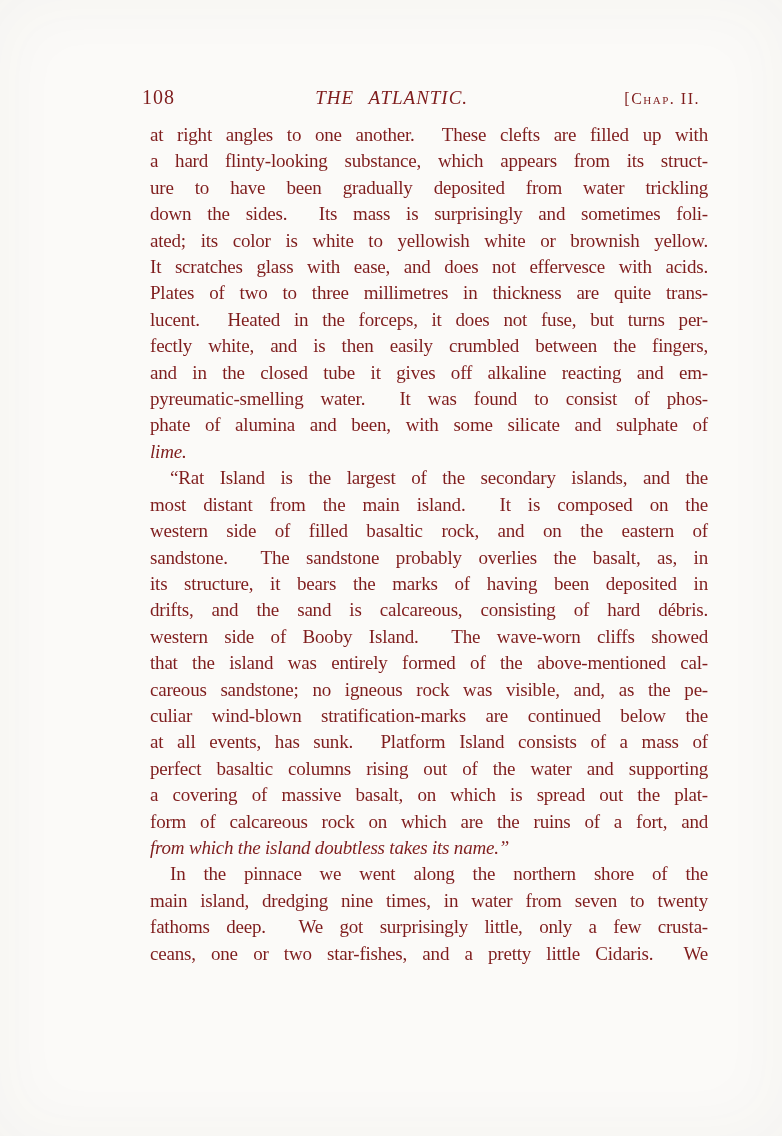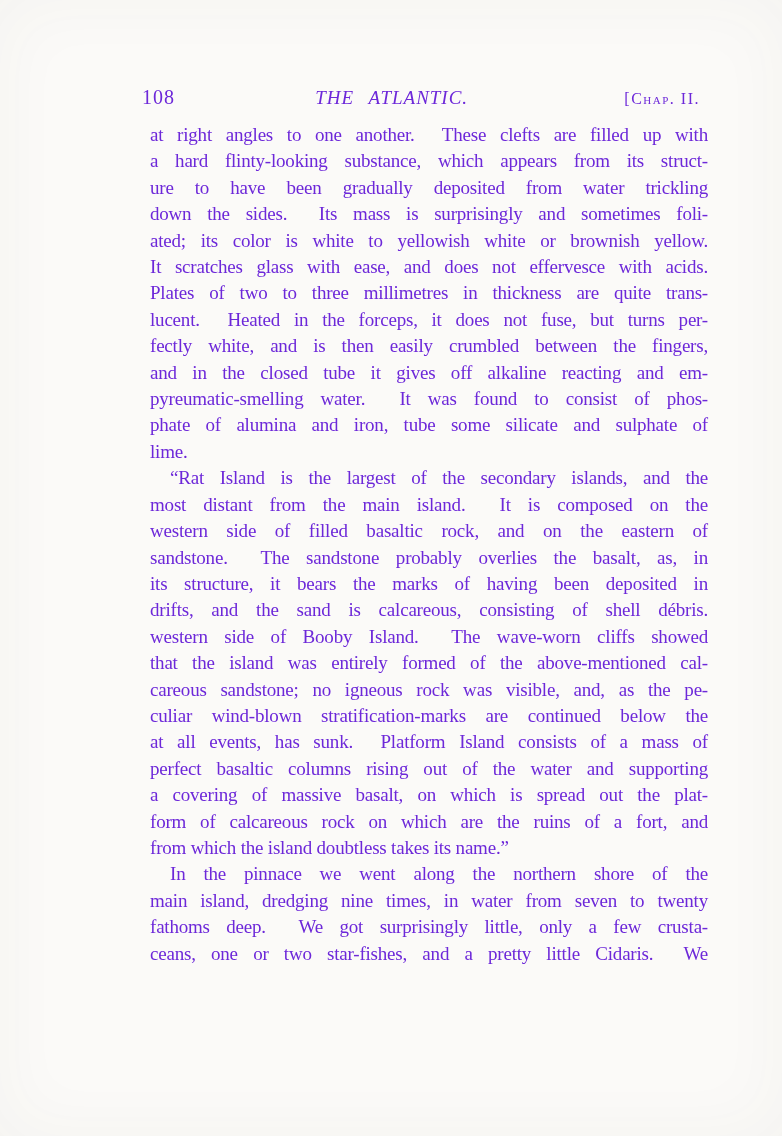--- a/index.html
+++ b/index.html
@@ -10,21 +10,21 @@
     overflow: hidden;
     font-family: "Liberation Serif", "DejaVu Serif", serif;
   }
   .page {
     position: absolute;
     inset: 0;
     width: 782px;
     height: 1136px;
     background: #fbfaf8;
     box-shadow: inset 0 0 70px rgba(80,70,50,0.04);
-    color: #6d28d9;
+    color: #7f1d1d;
   }
   .running-head {
     position: absolute;
     top: 86px;
     left: 142px;
     width: 558px;
     display: flex;
     justify-content: space-between;
     align-items: baseline;
   }
@@ -51,21 +51,21 @@
     width: 558px;
     font-size: 19px;
     letter-spacing: -0.2px;
   }
   .line {
     line-height: 26.4px;
     text-align: justify;
     text-align-last: justify;
     white-space: pre-wrap;
   }
-  .line.last { text-align-last: left; }
+  .line.last { text-align-last: left; font-style: italic; }
   .line.indent { text-indent: 20px; }
   .it { }
 </style>
 </head>
 <body>
 
 <div class="page">
   <div class="running-head">
     <span class="page-num">108</span>
     <span class="title">THE ATLANTIC.</span>
@@ -77,30 +77,30 @@
         <div class="line">a hard flinty-looking substance, which appears from its struct-</div>
         <div class="line">ure to have been gradually deposited from water trickling</div>
         <div class="line">down the sides.  Its mass is surprisingly and sometimes foli-</div>
         <div class="line">ated; its color is white to yellowish white or brownish yellow.</div>
         <div class="line">It scratches glass with ease, and does not effervesce with acids.</div>
         <div class="line">Plates of two to three millimetres in thickness are quite trans-</div>
         <div class="line">lucent.  Heated in the forceps, it does not fuse, but turns per-</div>
         <div class="line">fectly white, and is then easily crumbled between the fingers,</div>
         <div class="line">and in the closed tube it gives off alkaline reacting and em-</div>
         <div class="line">pyreumatic-smelling water.  It was found to consist of phos-</div>
-        <div class="line">phate of alumina and iron, tube some silicate and sulphate of</div>
+        <div class="line">phate of alumina and been, with some silicate and sulphate of</div>
         <div class="line last">lime.</div>
       </div>
       <div class="para">
         <div class="line indent">“Rat Island is the largest of the secondary islands, and the</div>
         <div class="line">most distant from the main island.  It is composed on the</div>
         <div class="line">western side of filled basaltic rock, and on the eastern of</div>
         <div class="line">sandstone.  The sandstone probably overlies the basalt, as, in</div>
         <div class="line">its structure, it bears the marks of having been deposited in</div>
-        <div class="line">drifts, and the sand is calcareous, consisting of shell débris.</div>
+        <div class="line">drifts, and the sand is calcareous, consisting of hard débris.</div>
         <div class="line">western side of Booby Island.  The wave-worn cliffs showed</div>
         <div class="line">that the island was entirely formed of the above-mentioned cal-</div>
         <div class="line">careous sandstone; no igneous rock was visible, and, as the pe-</div>
         <div class="line">culiar wind-blown stratification-marks are continued below the</div>
         <div class="line">at all events, has sunk.  Platform Island consists of a mass of</div>
         <div class="line">perfect basaltic columns rising out of the water and supporting</div>
         <div class="line">a covering of massive basalt, on which is spread out the plat-</div>
         <div class="line">form of calcareous rock on which are the ruins of a fort, and</div>
         <div class="line last">from which the island doubtless takes its name.”</div>
       </div>

